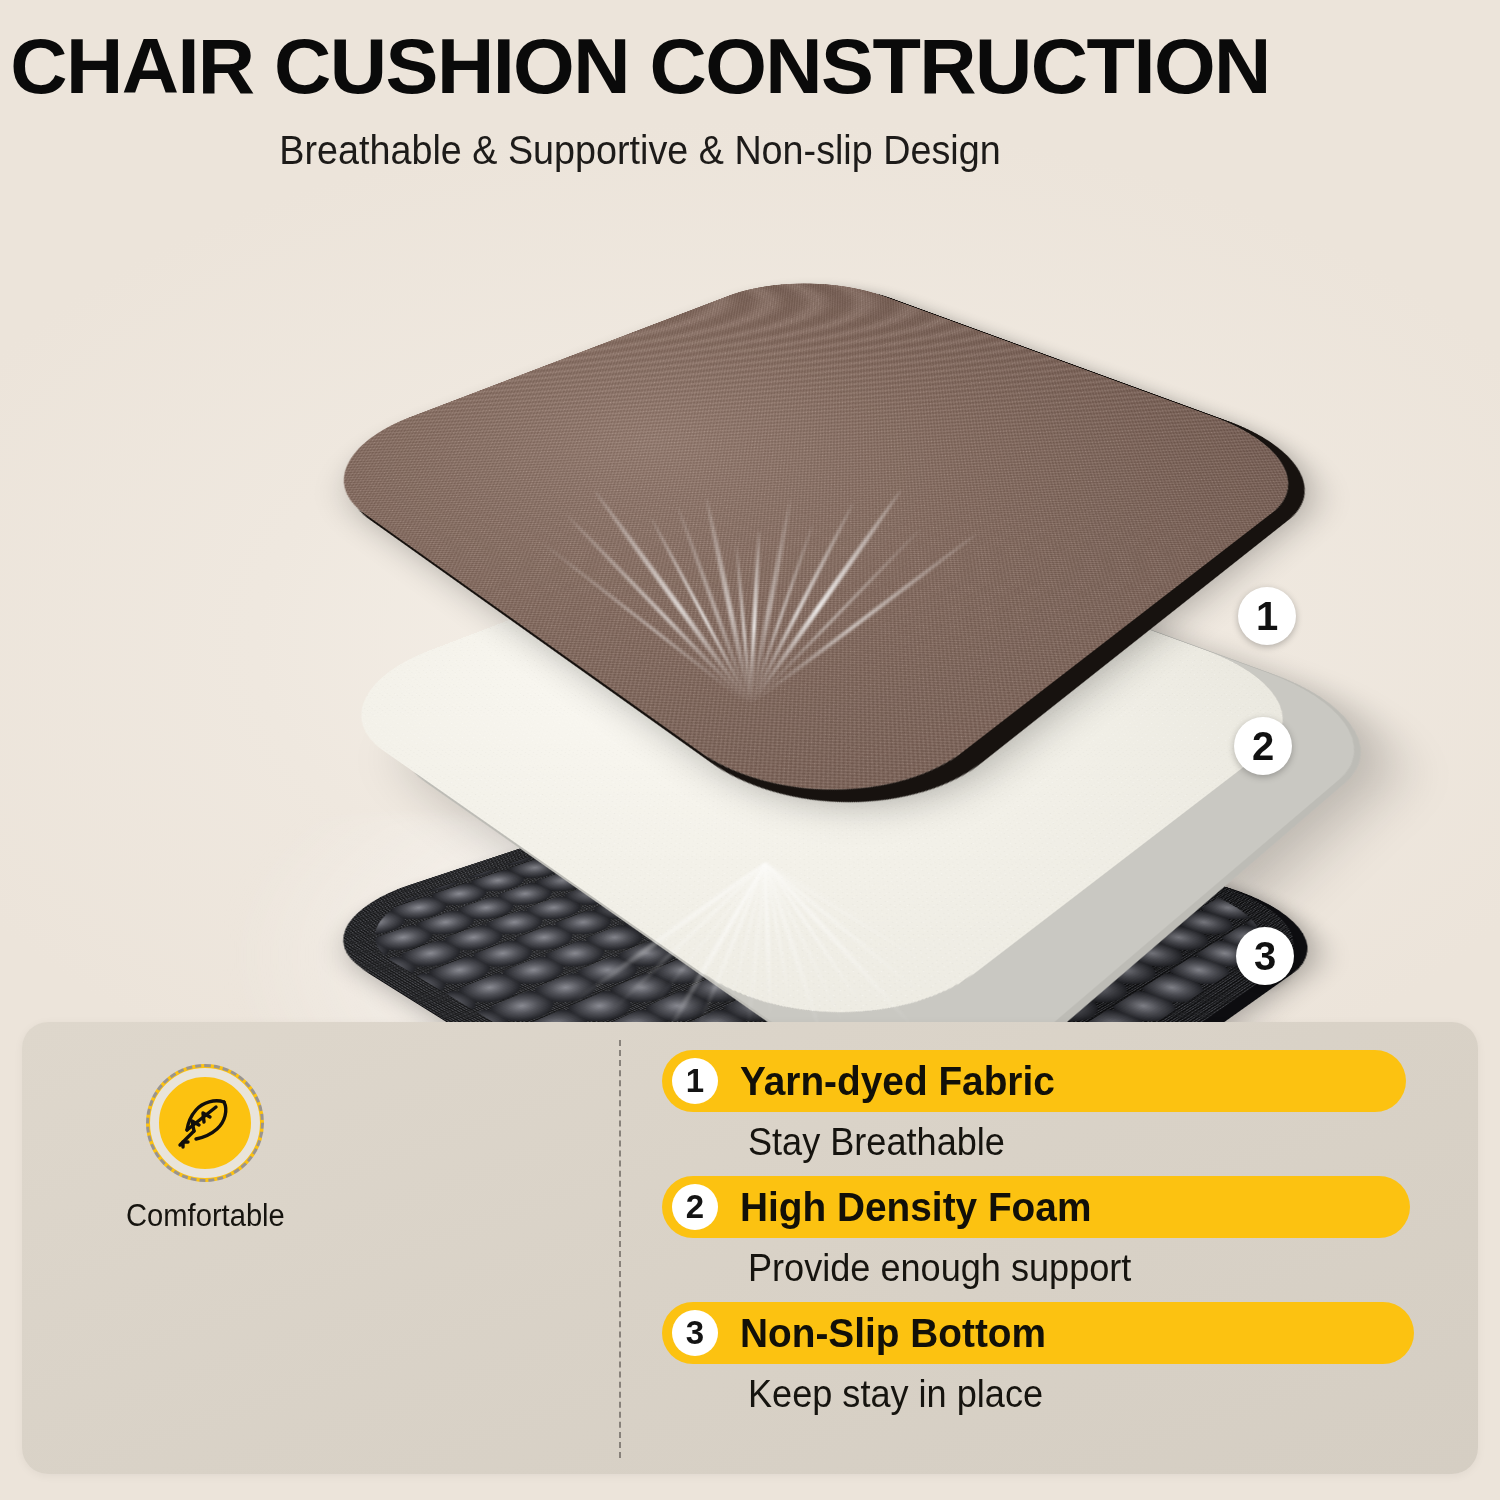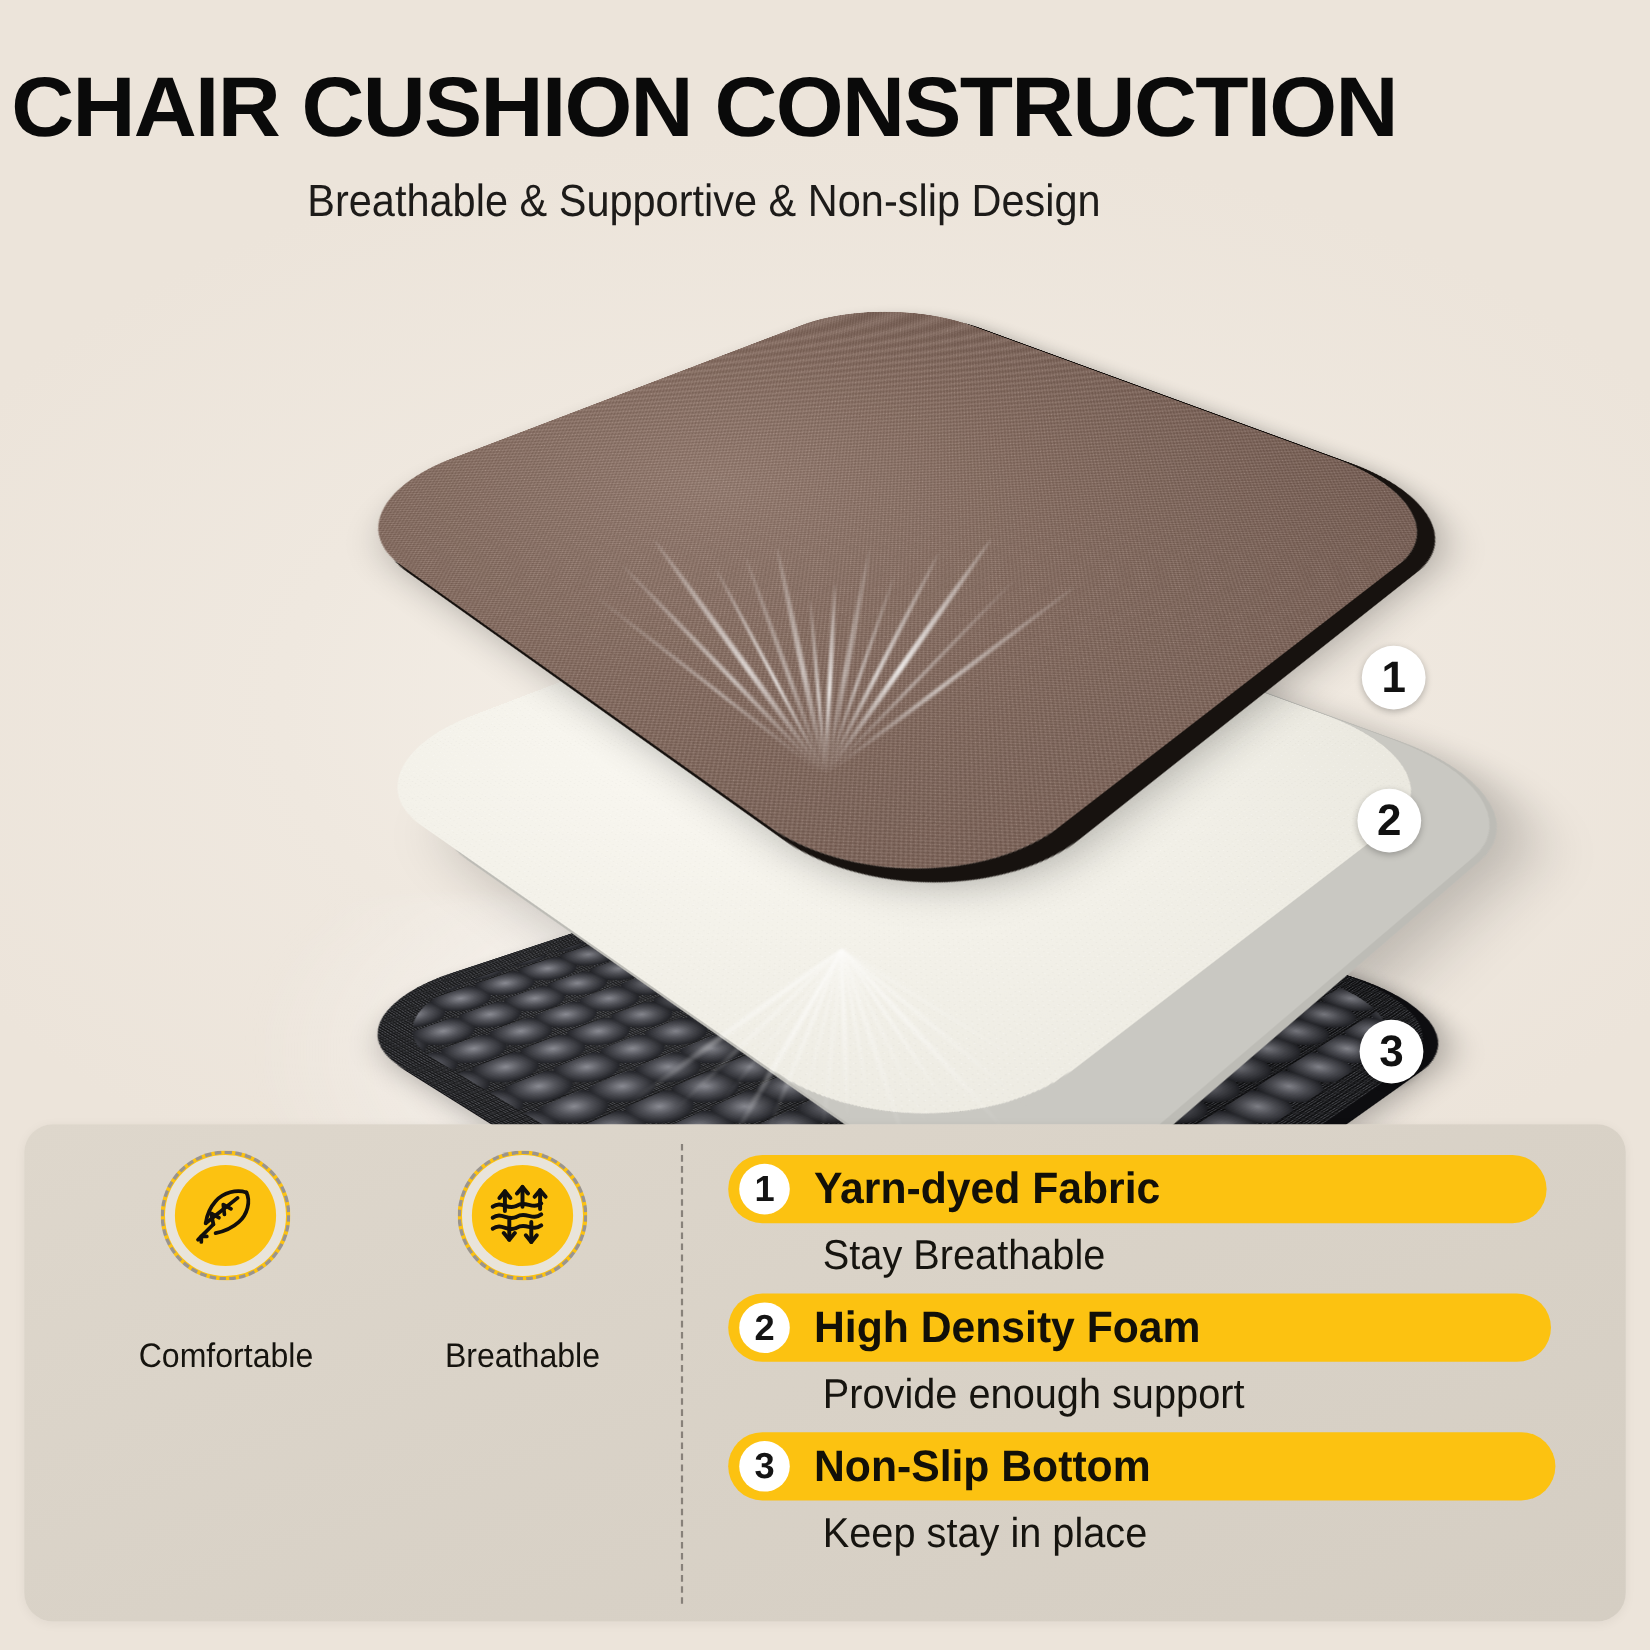--- a/index.html
+++ b/index.html
@@ -18,21 +18,21 @@
     width: 1500px;
     height: 1500px;
     background:
       radial-gradient(ellipse 900px 520px at 750px 640px, #f6f1ea 0%, #efe8df 55%, #ece4da 100%);
     overflow: hidden;
   }
 
   
   .header {
     position: absolute;
-    top: 60px;
+    top: 28px;
     left: 0;
     width: 1280px;
     text-align: center;
   }
   .title {
     font-family: "Liberation Sans", sans-serif;
     font-weight: bold;
     font-size: 77px;
     letter-spacing: -1.5px;
     color: #0a0a0a;
@@ -249,21 +249,21 @@
     width: 540px;
     height: 410px;
     display: grid;
     grid-template-columns: 1fr 1fr;
     grid-template-rows: 1fr 1fr;
   }
   .icon-cell {
     display: flex;
     flex-direction: column;
     align-items: center;
-    justify-content: space-between;
+    justify-content: center;
   }
   .icon-badge {
     width: 118px;
     height: 118px;
     border-radius: 50%;
     background: #fcc211;
     border: 3px dashed #9a948c;
     outline: 9px solid #e9e4da;
     outline-offset: -13px;
     display: flex;
@@ -431,42 +431,20 @@
               <path d="M34 34l-1-9 7 4"></path>
               <path d="M13 54l-3 3M13 54l5 0M13 54l0 5"></path>
             </svg>
           </div>
         </div>
         <div class="icon-label">Comfortable</div>
       </div>
 
 
 
-      <div class="icon-cell">
-        <div class="icon-badge">
-          <div class="icon-inner">
-            <svg width="72" height="72" viewBox="0 0 72 72" fill="none" stroke="#120f0b" stroke-width="3.6" stroke-linecap="round" stroke-linejoin="round">
-              <path d="M9 28c8-6 14 4 22-1s14 4 22-2"></path>
-              <path d="M9 38c8-6 14 4 22-1s14 4 22-2"></path>
-              <path d="M9 48c8-6 14 4 22-1s14 4 22-2"></path>
-              <path d="M20 32V14"></path>
-                <path d="M15 20l5-6 5 6"></path>
-              <path d="M36 28V10"></path>
-                <path d="M31 16l5-6 5 6"></path>
-              <path d="M52 30V13"></path>
-                <path d="M47 19l5-6 5 6"></path>
-              <path d="M24 40v18"></path>
-                <path d="M19 52l5 6 5-6"></path>
-              <path d="M44 42v18"></path>
-                <path d="M39 54l5 6 5-6"></path>
-            </svg>
-          </div>
-        </div>
-        <div class="icon-label">Breathable</div>
-      </div>
 
     </div>
 
     <div class="feature-list">
 
       <div class="feature-item">
         <div class="pill pill-1">
           <div class="pill-badge">1</div>
           <div class="pill-title">Yarn-dyed Fabric</div>
         </div>

